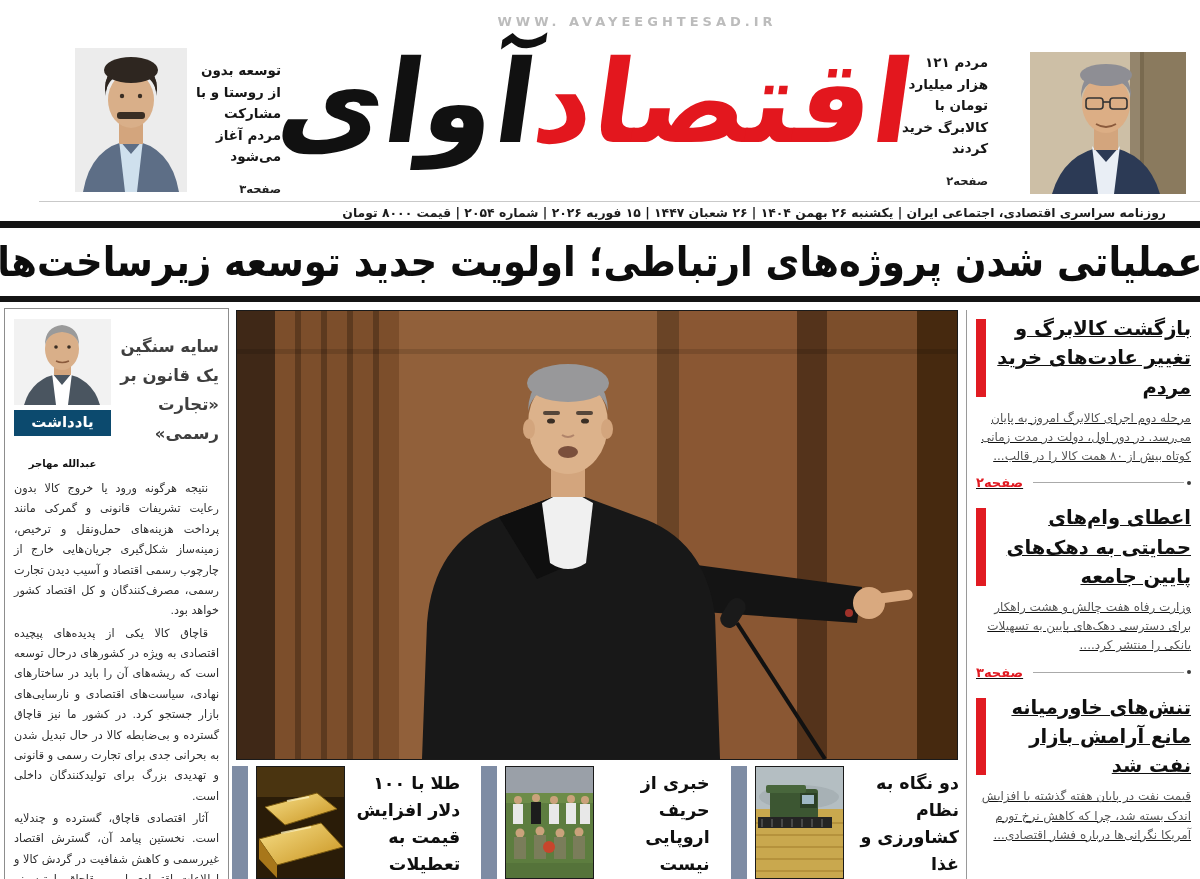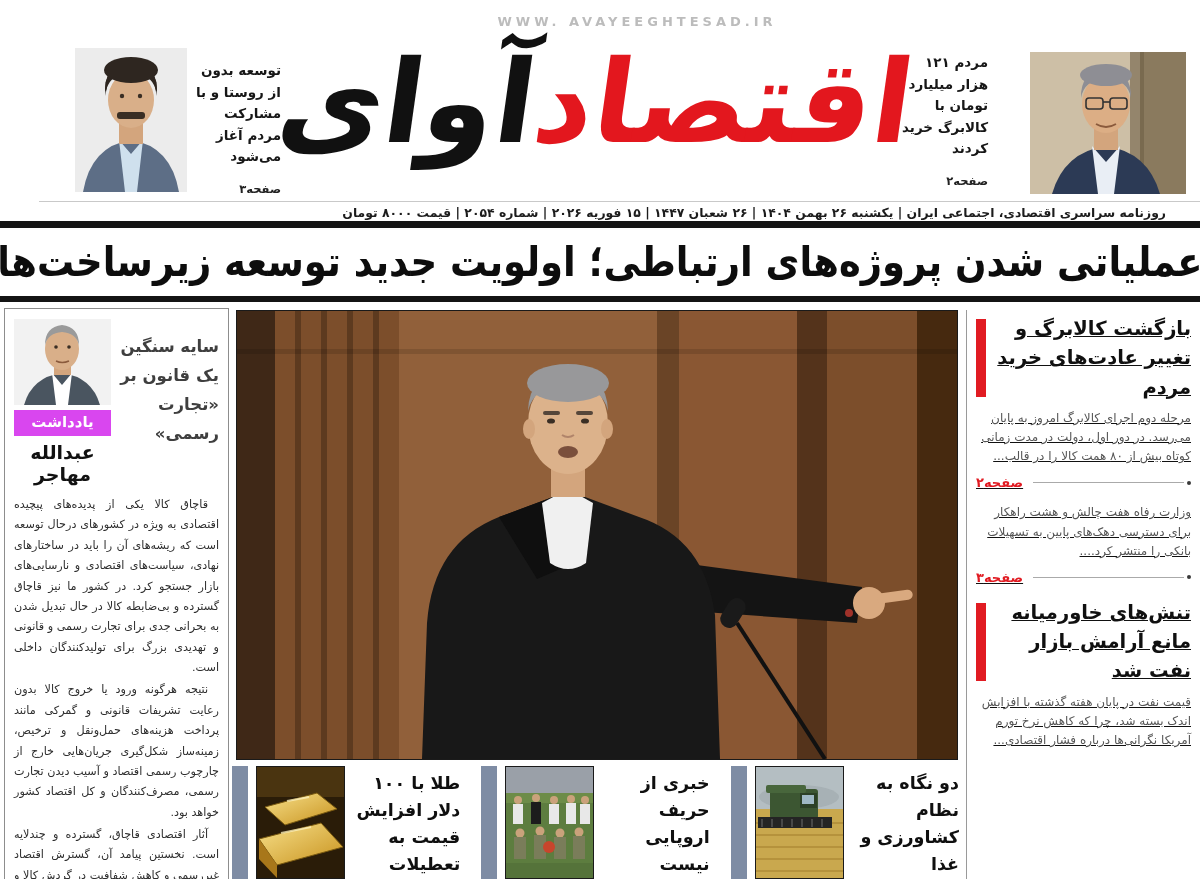--- a/index.html
+++ b/index.html
@@ -37,23 +37,23 @@
   
   .content{position:absolute;left:0;right:0;top:306px;bottom:0;}
 
   
   .note-box{position:absolute;left:4px;top:2px;width:225px;height:600px;border:1px solid #8d8d8d;
             background:#fff;box-sizing:border-box;padding:10px 9px;overflow:hidden;}
   .note-head{display:flex;gap:5px;}
   .note-title{flex:1;font-size:16.5px;font-weight:bold;color:#3f3f3f;line-height:1.75;text-align:right;padding-top:14px;}
   .note-side{width:97px;flex:0 0 97px;}
   .note-photo{width:97px;height:86px;overflow:hidden;background:#f2f2f2;}
-  .note-kicker{margin-top:5px;background:#d946ef;color:#fff;font-size:15px;font-weight:bold;
+  .note-kicker{margin-top:5px;background:#0c4a6e;color:#fff;font-size:15px;font-weight:bold;
                text-align:center;padding:3px 0 5px;}
-  .note-author{margin-top:5px;font-size:19px;font-weight:bold;text-align:center;color:#111;}
+  .note-author{margin-top:22px;font-size:10px;font-weight:bold;text-align:center;color:#111;}
   .note-body{margin-top:10px;}
   .note-body p{margin:0 0 2px;font-size:11.2px;line-height:1.82;text-align:justify;color:#2e2e2e;text-indent:11px;}
 
   
   .main-photo{position:absolute;left:236px;top:4px;width:722px;height:450px;border:1px solid #1a1a1a;
               box-sizing:border-box;overflow:hidden;background:#8a5a35;}
   .main-photo svg{display:block;}
 
   
   .bottom-strip{position:absolute;left:232px;top:460px;width:727px;height:120px;direction:ltr;
@@ -155,22 +155,22 @@
               <circle cx="42" cy="28" r="1.8" fill="#3a2e24"></circle>
               <circle cx="55" cy="28" r="1.8" fill="#3a2e24"></circle>
               <path d="M42,42 Q48,45 55,42" stroke="#8a5a3c" stroke-width="1.4" fill="none"></path>
             </svg>
           </div>
           <div class="note-kicker">یادداشت</div>
           <div class="note-author">عبدالله مهاجر</div>
         </div>
       </div>
       <div class="note-body">
+        <p>نتیجه هرگونه ورود یا خروج کالا بدون رعایت تشریفات قانونی و گمرکی مانند پرداخت هزینه‌های حمل‌ونقل و ترخیص، زمینه‌ساز شکل‌گیری جریان‌هایی خارج از چارچوب رسمی اقتصاد و آسیب دیدن تجارت رسمی، مصرف‌کنندگان و کل اقتصاد کشور خواهد بود.</p>
         <p>قاچاق کالا یکی از پدیده‌های پیچیده اقتصادی به ویژه در کشورهای درحال توسعه است که ریشه‌های آن را باید در ساختارهای نهادی، سیاست‌های اقتصادی و نارسایی‌های بازار جستجو کرد. در کشور ما نیز قاچاق گسترده و بی‌ضابطه کالا در حال تبدیل شدن به بحرانی جدی برای تجارت رسمی و قانونی و تهدیدی بزرگ برای تولیدکنندگان داخلی است.</p>
-        <p>نتیجه هرگونه ورود یا خروج کالا بدون رعایت تشریفات قانونی و گمرکی مانند پرداخت هزینه‌های حمل‌ونقل و ترخیص، زمینه‌ساز شکل‌گیری جریان‌هایی خارج از چارچوب رسمی اقتصاد و آسیب دیدن تجارت رسمی، مصرف‌کنندگان و کل اقتصاد کشور خواهد بود.</p>
         <p>آثار اقتصادی قاچاق، گسترده و چندلایه است. نخستین پیامد آن، گسترش اقتصاد غیررسمی و کاهش شفافیت در گردش کالا و اطلاعات اقتصادی است. قاچاق با تضعیف تولید داخلی، رقابت‌پذیری بنگاه‌ها را کاهش داده و زمینه تعطیلی واحدهای تولیدی و افزایش بیکاری را رقم می‌زند.</p>
 
       </div>
     </div>
 
     <div class="main-photo">
       <svg width="720" height="448" viewBox="0 0 720 448">
         <rect width="720" height="448" fill="#8a5a35"></rect>
         <rect x="0" width="38" height="448" fill="#3f2817"></rect>
         <rect x="38" width="124" height="448" fill="#7c4e2b"></rect>
@@ -320,20 +320,24 @@
         </div>
         <div class="teaser-body">مرحله دوم اجرای کالابرگ امروز به پایان می‌رسد. در دور اول، دولت در مدت زمانی کوتاه بیش از ۸۰ همت کالا را در قالب...</div>
         <div class="page-row">
           <span class="page-label">صفحه۲</span>
           <span class="page-rule"></span>
           <span class="page-dot"></span>
         </div>
       </div>
 
       <div class="teaser">
+        <div class="teaser-title">
+          <span class="red-bar"></span>
+          <span>اعطای وام‌های حمایتی به دهک‌های پایین جامعه</span>
+        </div>
         <div class="teaser-body">وزارت رفاه هفت چالش و هشت راهکار برای دسترسی دهک‌های پایین به تسهیلات بانکی را منتشر کرد....</div>
         <div class="page-row">
           <span class="page-label">صفحه۳</span>
           <span class="page-rule"></span>
           <span class="page-dot"></span>
         </div>
       </div>
 
       <div class="teaser">
         <div class="teaser-title">

